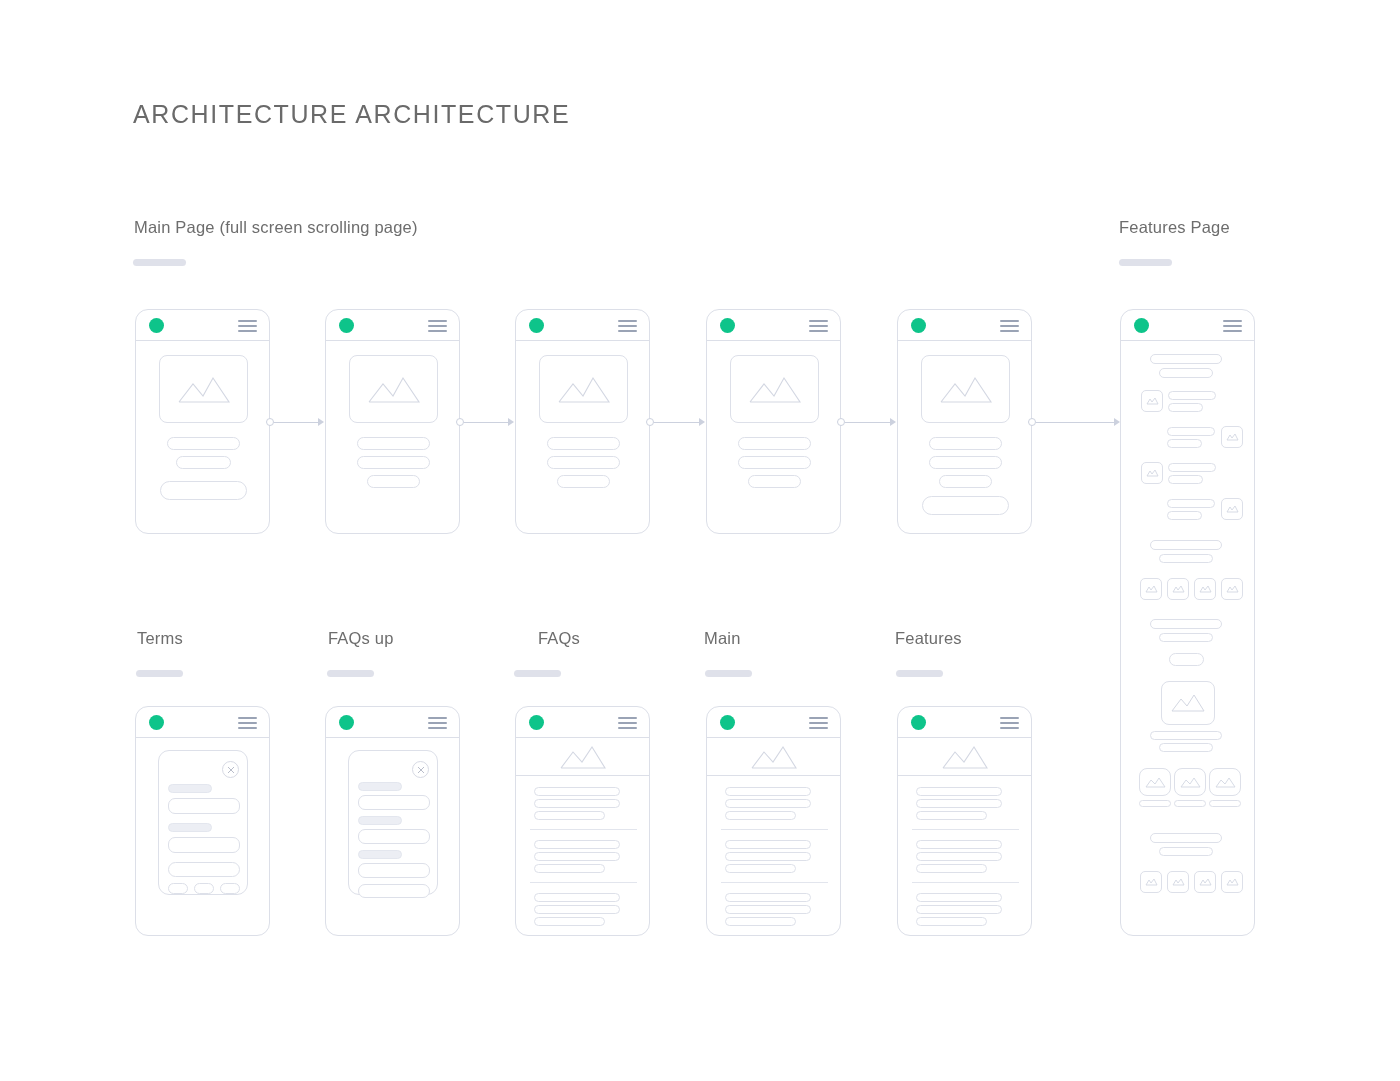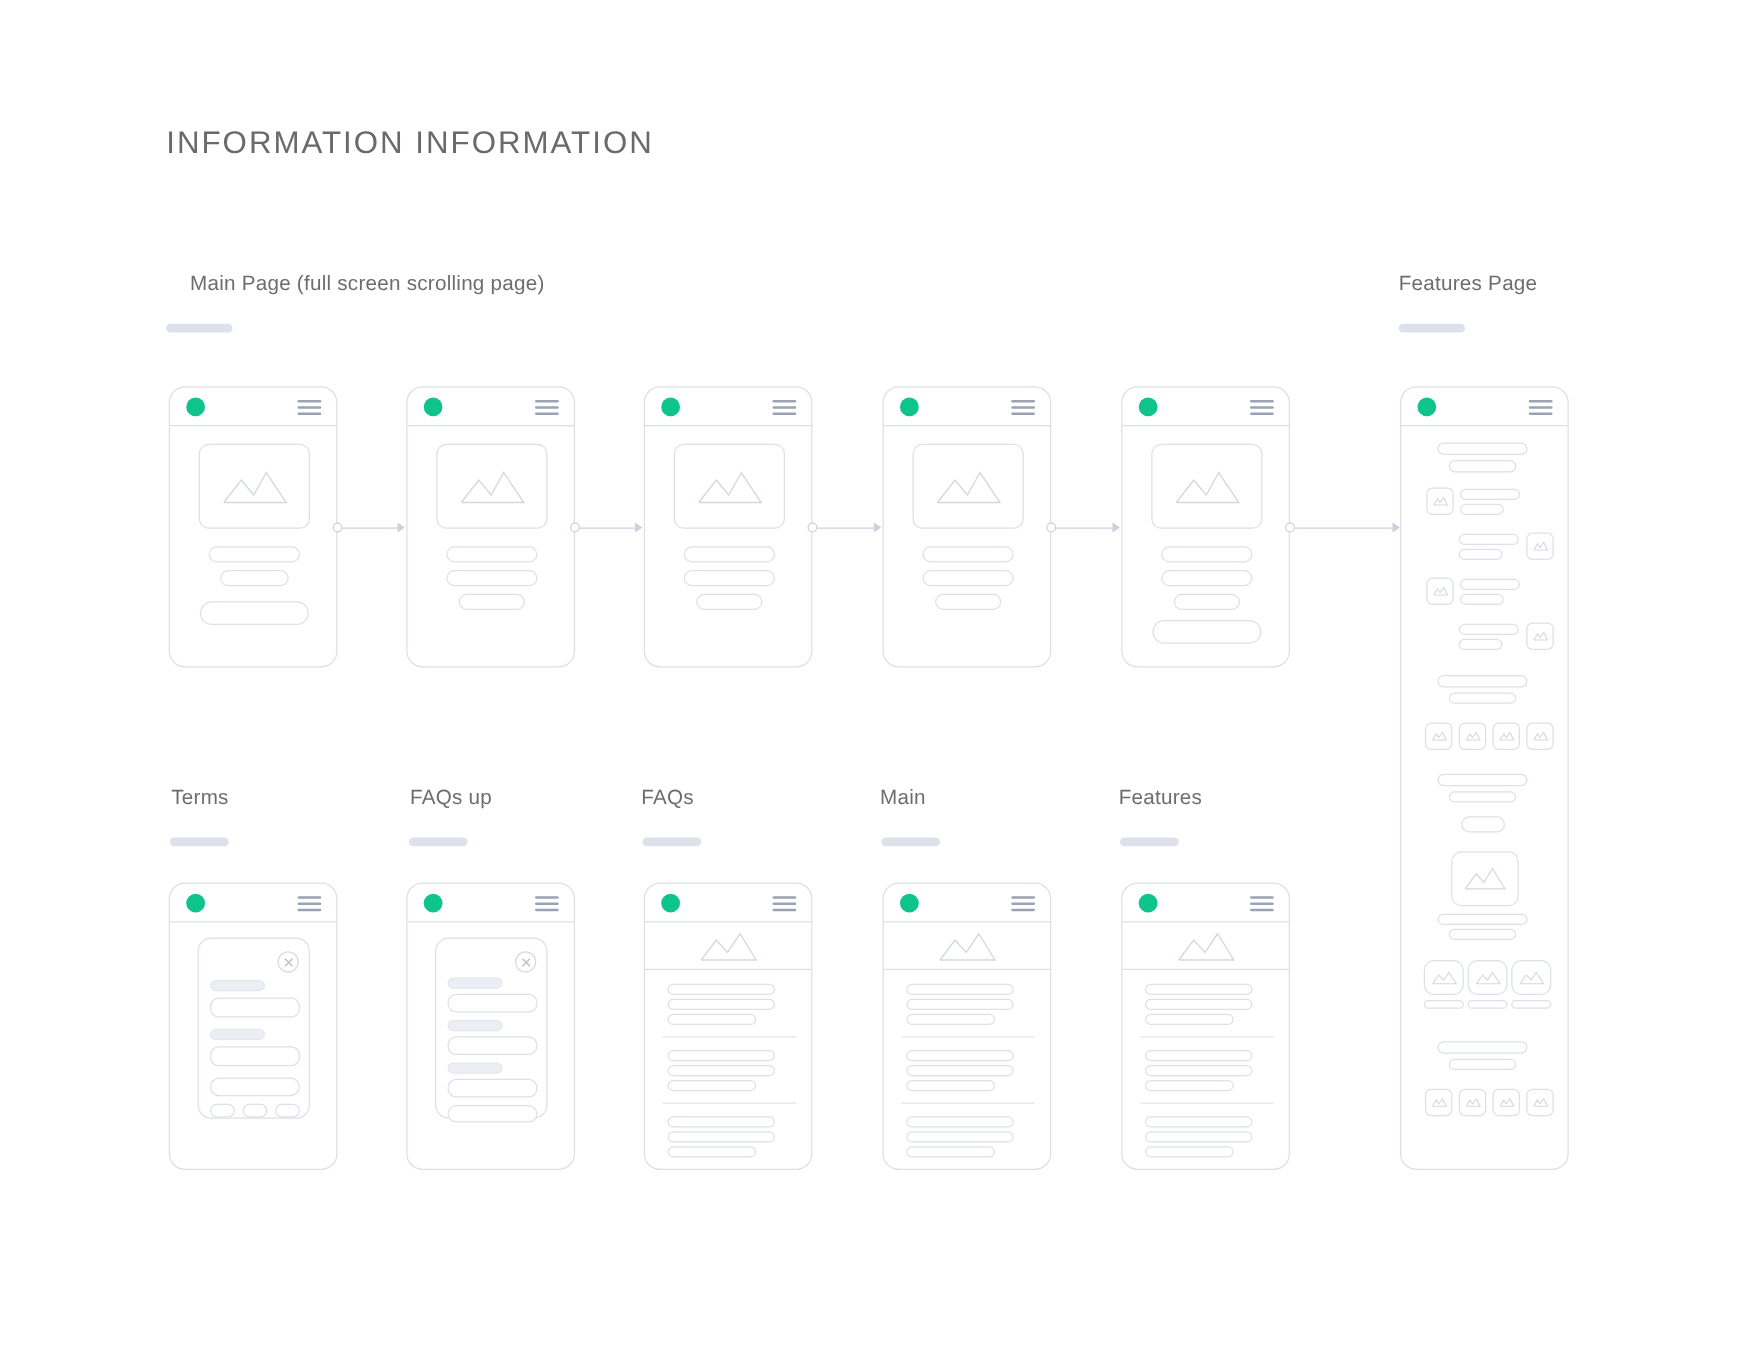--- a/index.html
+++ b/index.html
@@ -90,23 +90,23 @@
     position:absolute;left:0;box-sizing:border-box;
     border-bottom:1px solid #dcdfe8;
     display:flex;align-items:center;justify-content:center;
   }
 </style>
 </head>
 <body>
 
 <div class="canvas">
 
-  <div class="page-title">INFORMATION INFORMATION</div>
-
-  <div class="section-label" style="left:152px;top:218px;">Main Page (full screen scrolling page)</div>
+  <div class="page-title">ARCHITECTURE ARCHITECTURE</div>
+
+  <div class="section-label" style="left:134px;top:218px;">Main Page (full screen scrolling page)</div>
   <div class="label-underline" style="left:133px;top:259px;width:53px;"></div>
 
   <div class="section-label" style="left:1119px;top:218px;">Features Page</div>
   <div class="label-underline" style="left:1119px;top:259px;width:53px;"></div>
 
   <div class="card" style="left:135px;top:309px;width:135px;height:225px;">
     <div class="card-header">
       <div class="logo-dot"></div>
       <div class="burger">
           <i></i>
@@ -220,21 +220,21 @@
   <div class="conn-dot" style="left:1028px;top:418px;"></div>
   <div class="conn" style="left:1036px;top:422px;width:80px;"></div>
   <div class="conn-arrow" style="left:1114px;top:418px;"></div>
 
   <div class="section-label" style="left:137px;top:629px;">Terms</div>
   <div class="label-underline" style="left:136px;top:670px;width:47px;"></div>
 
   <div class="section-label" style="left:328px;top:629px;">FAQs up</div>
   <div class="label-underline" style="left:327px;top:670px;width:47px;"></div>
 
-  <div class="section-label" style="left:513px;top:629px;">FAQs</div>
+  <div class="section-label" style="left:538px;top:629px;">FAQs</div>
   <div class="label-underline" style="left:514px;top:670px;width:47px;"></div>
 
   <div class="section-label" style="left:704px;top:629px;">Main</div>
   <div class="label-underline" style="left:705px;top:670px;width:47px;"></div>
 
   <div class="section-label" style="left:895px;top:629px;">Features</div>
   <div class="label-underline" style="left:896px;top:670px;width:47px;"></div>
 
   <div class="card" style="left:135px;top:706px;width:135px;height:230px;">
     <div class="card-header">

